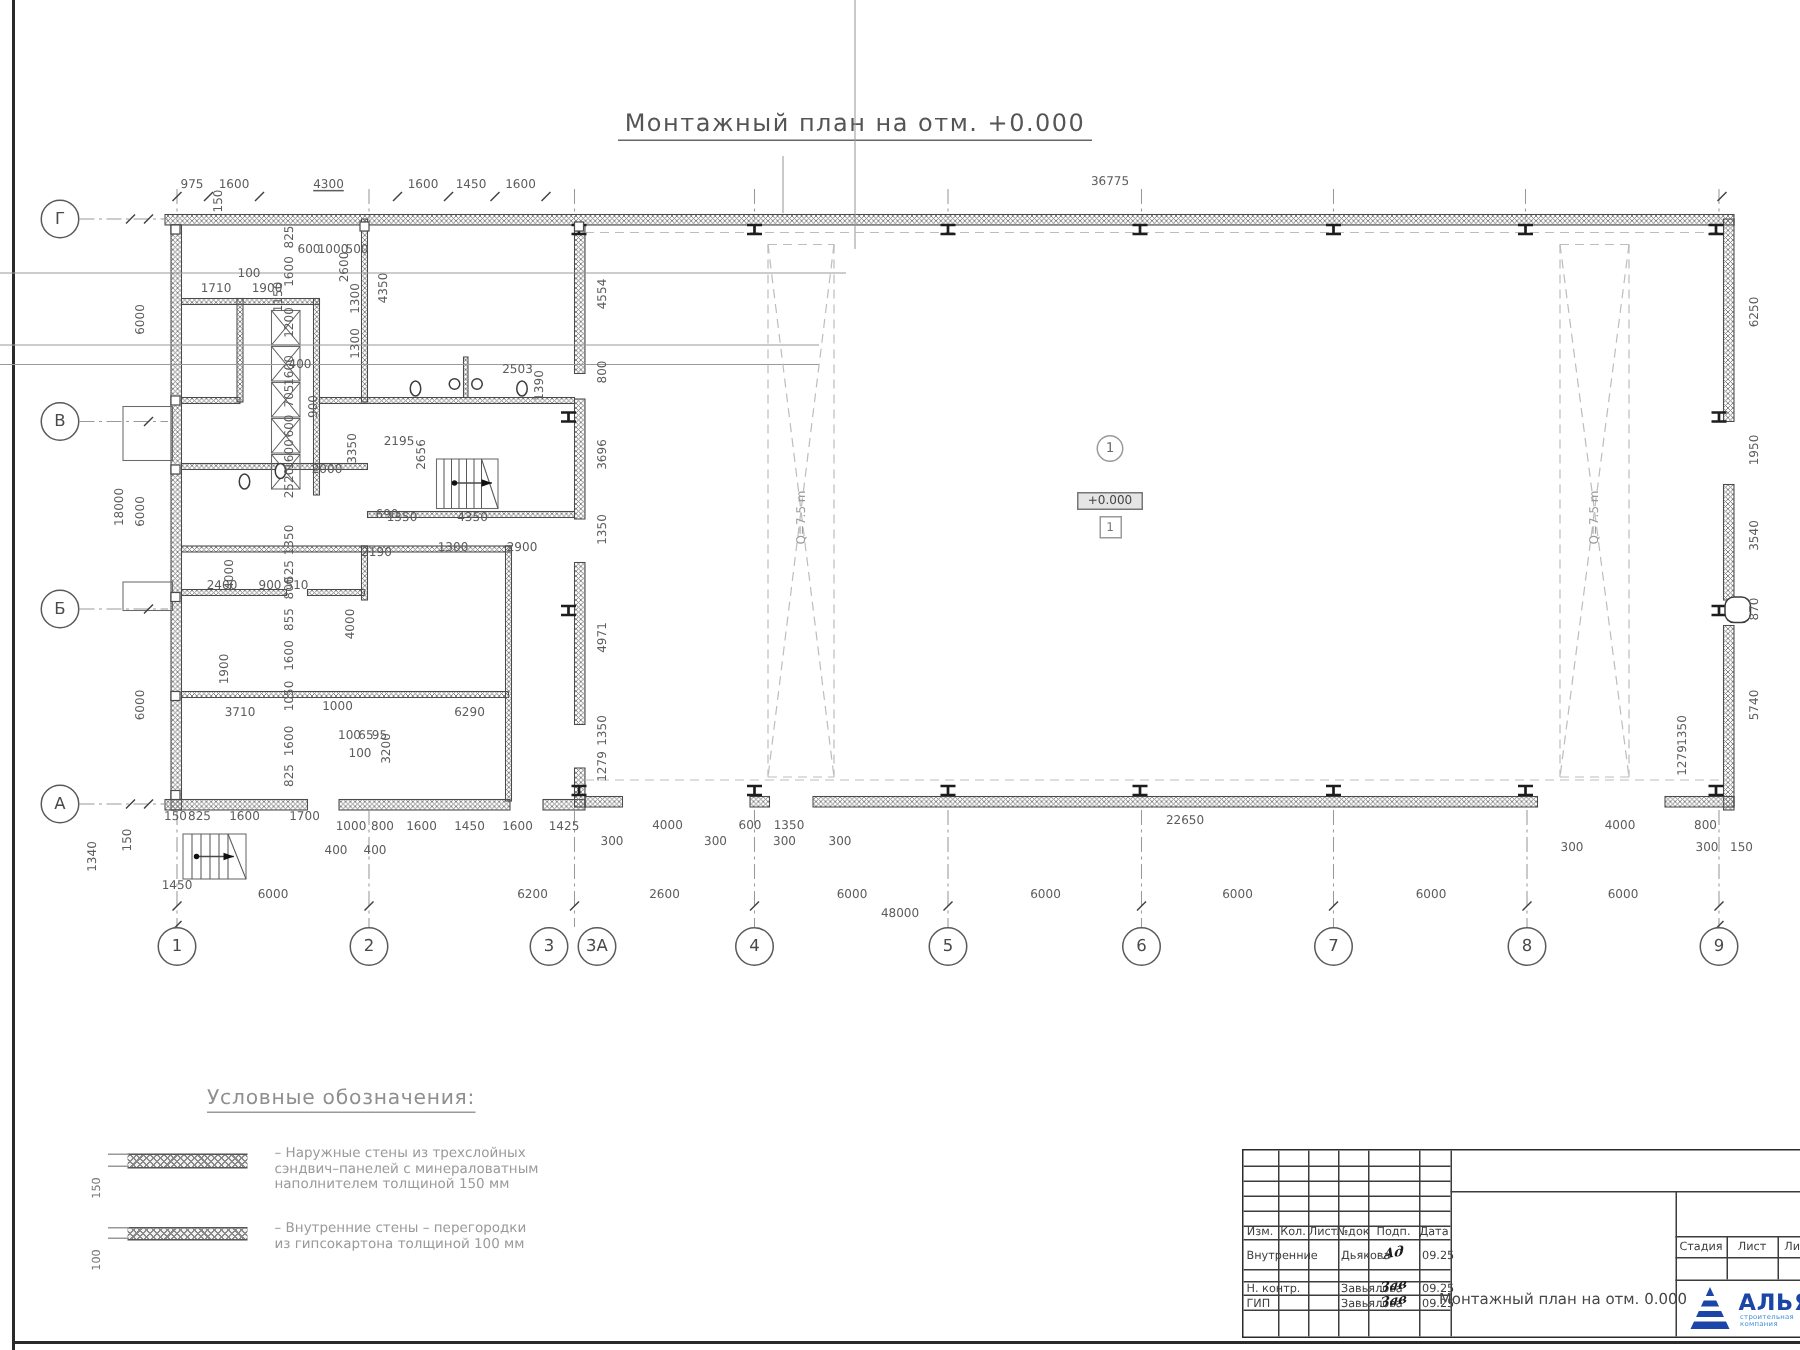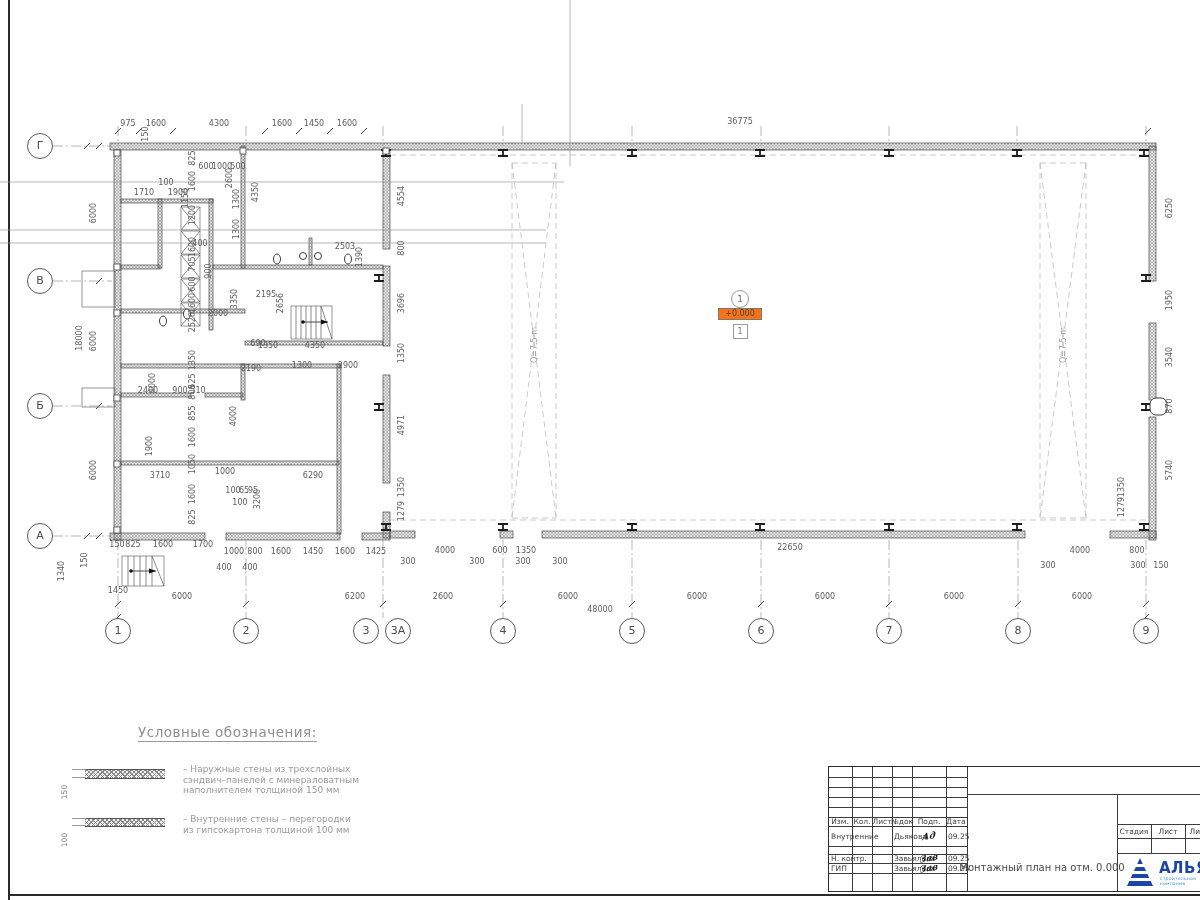--- a/index.html
+++ b/index.html
@@ -15,21 +15,21 @@
   .dim{position:absolute;font-size:8px;color:#5c5c5c;white-space:nowrap;
        transform:translate(-50%,-55%);line-height:1;}
   .dim.rot{transform:translate(-50%,-50%) rotate(-90deg);}
   .bub{position:absolute;width:24px;height:24px;border:1px solid #5a5a5a;border-radius:50%;
        background:#fff;color:#4a4a4a;font-size:11px;line-height:24px;text-align:center;
        transform:translate(-50%,-50%);}
   .crane-label{position:absolute;font-size:8px;color:#9a9a9a;transform:translate(-50%,-50%) rotate(-90deg);white-space:nowrap;}
   
   #lm{position:absolute;left:708px;top:290px;width:64px;text-align:center;color:#6a6a6a;}
   #lm .c{width:16px;height:16px;border:1px solid #9a9a9a;border-radius:50%;font-size:9px;line-height:16px;margin:0 auto;}
-  #lm .e{margin:0 auto 0 auto;width:42px;border:1px solid #777;font-size:8px;line-height:10px;color:#444;background:#f97316;}
+  #lm .e{margin:20px auto 0 auto;width:42px;border:1px solid #777;font-size:8px;line-height:10px;color:#444;background:#e5e5e5;}
   #lm .s{margin:4px auto 0 auto;width:13px;height:13px;border:1px solid #9a9a9a;font-size:8px;line-height:13px;color:#777;background:#fff;}
   
   #legend{position:absolute;left:0;top:712px;width:480px;color:#8a8a8a;}
   #legend h2{position:absolute;left:138px;top:12px;margin:0;font-size:13.5px;font-weight:normal;
              color:#8f8f8f;border-bottom:1px solid #9a9a9a;padding-bottom:1px;letter-spacing:.5px;}
   .lg-band{position:absolute;height:8px;border-top:1px solid #555;border-bottom:1px solid #555;
      background:repeating-linear-gradient(45deg,#8a8a8a 0 1px,transparent 1px 3.2px),
                 repeating-linear-gradient(-45deg,#8a8a8a 0 1px,transparent 1px 3.2px),#f2f2f2;}
   .lg-thick{position:absolute;font-size:7.5px;color:#777;transform:translate(-50%,-50%) rotate(-90deg);}
   .lg-text{position:absolute;font-size:9px;line-height:10.5px;color:#9a9a9a;white-space:pre-line;}
@@ -60,20 +60,23 @@
   svg ellipse,svg circle.fx{fill:#fff;stroke:#3c3c3c;stroke-width:1;}
   svg rect.door{fill:#fff;stroke:#3c3c3c;stroke-width:1;}
 </style>
 </head>
 <body>
 
 <div id="sheet">
   <div class="frame-l"></div>
   <div class="frame-b"></div>
 
+  <div id="title">
+    <span>Монтажный план на отм. +0.000</span>
+  </div>
 
   <div id="plan">
     <svg id="geom" width="1200" height="680">
       <defs>
         <pattern id="hatch" width="3.2" height="3.2" patternUnits="userSpaceOnUse">
           <path d="M0 3.2 L3.2 0 M0 0 L3.2 3.2" stroke="#777" stroke-width="0.6"></path>
         </pattern>
       </defs>
     <rect x="110" y="143" width="1046" height="7" class="wall"></rect>
         <rect x="114" y="150" width="7" height="390" class="wall"></rect>
@@ -252,21 +255,21 @@
         <circle cx="131" cy="571" r="1.8" fill="#111"></circle>
         <polygon points="156,571 149,568.5 149,573.5" fill="#111"></polygon>
       </svg>
     <div id="lm">
       <div class="c">1</div>
       <div class="e">+0.000</div>
       <div class="s">1</div>
     </div>
   <div class="dim" style="left: 128px; top: 124px;">975</div>
       <div class="dim" style="left: 156px; top: 124px;">1600</div>
-      <div class="dim" style="left: 219px; top: 124px;">4300</div>
+      <div class="dim" style="left: 219px; top: 124px; text-decoration: underline;">4300</div>
       <div class="dim" style="left: 282px; top: 124px;">1600</div>
       <div class="dim" style="left: 314px; top: 124px;">1450</div>
       <div class="dim" style="left: 347px; top: 124px;">1600</div>
       <div class="dim" style="left: 740px; top: 122px;">36775</div>
       <div class="dim rot" style="left: 146px; top: 134px;">150</div>
       <div class="dim rot" style="left: 80px; top: 338px;">18000</div>
       <div class="dim rot" style="left: 94px; top: 213px;">6000</div>
       <div class="dim rot" style="left: 94px; top: 341px;">6000</div>
       <div class="dim rot" style="left: 94px; top: 470px;">6000</div>
       <div class="dim rot" style="left: 193px; top: 158px;">825</div>

